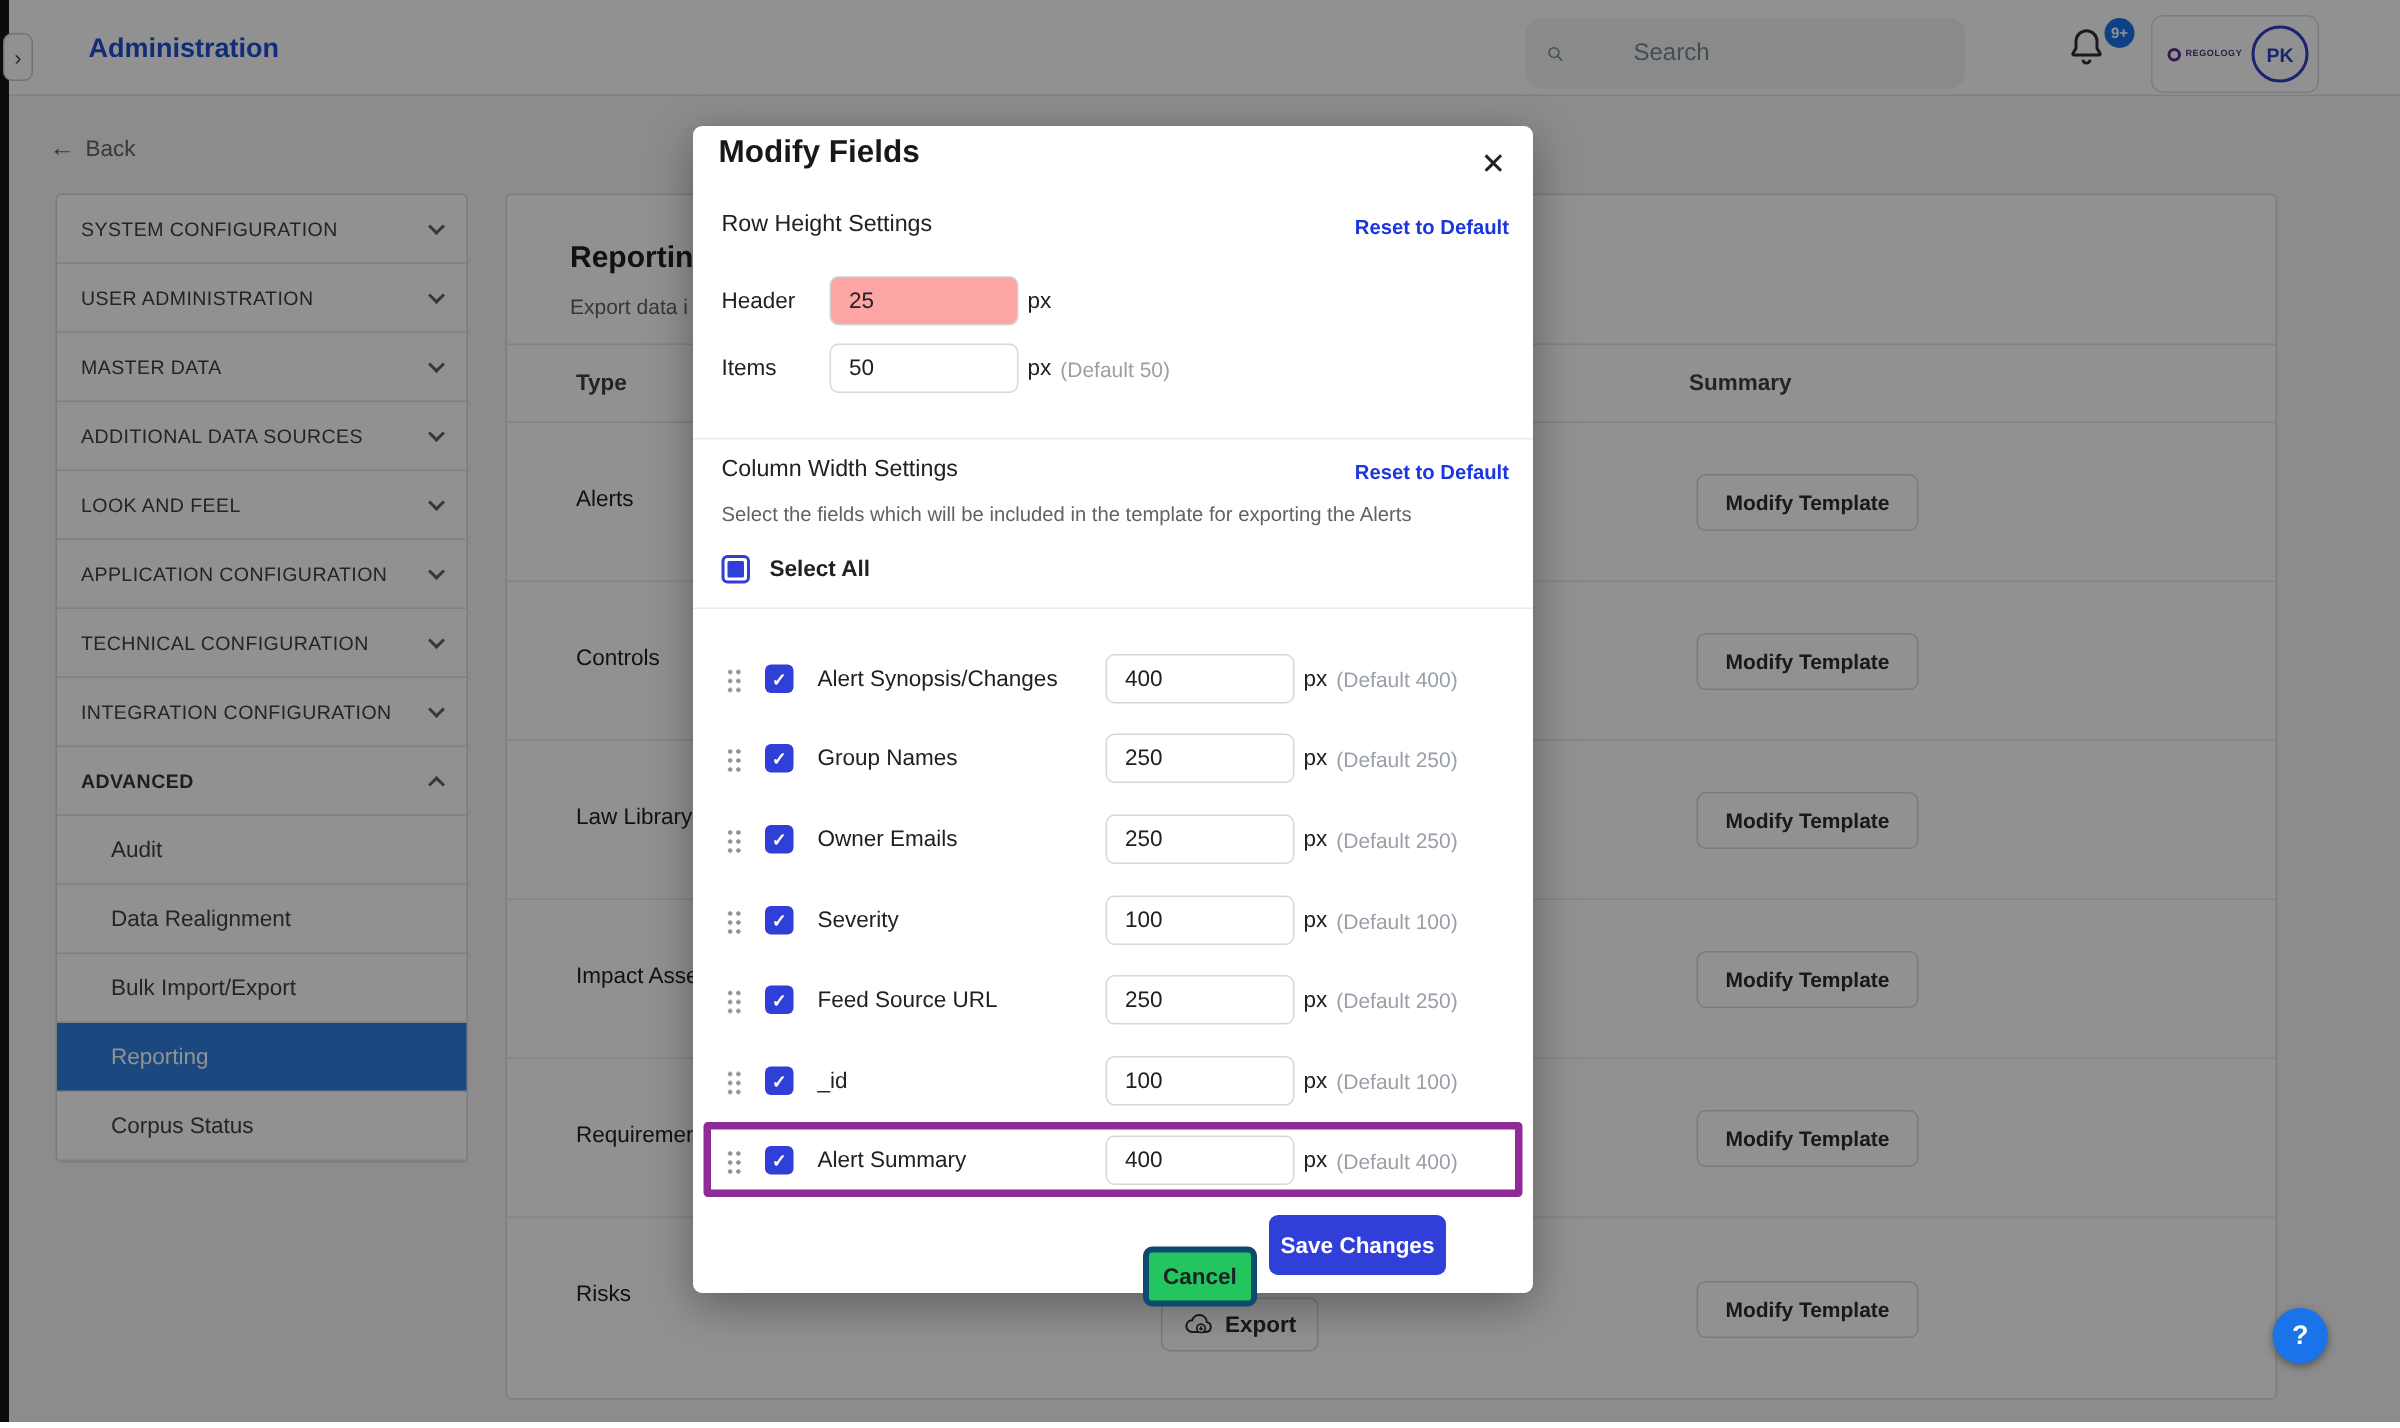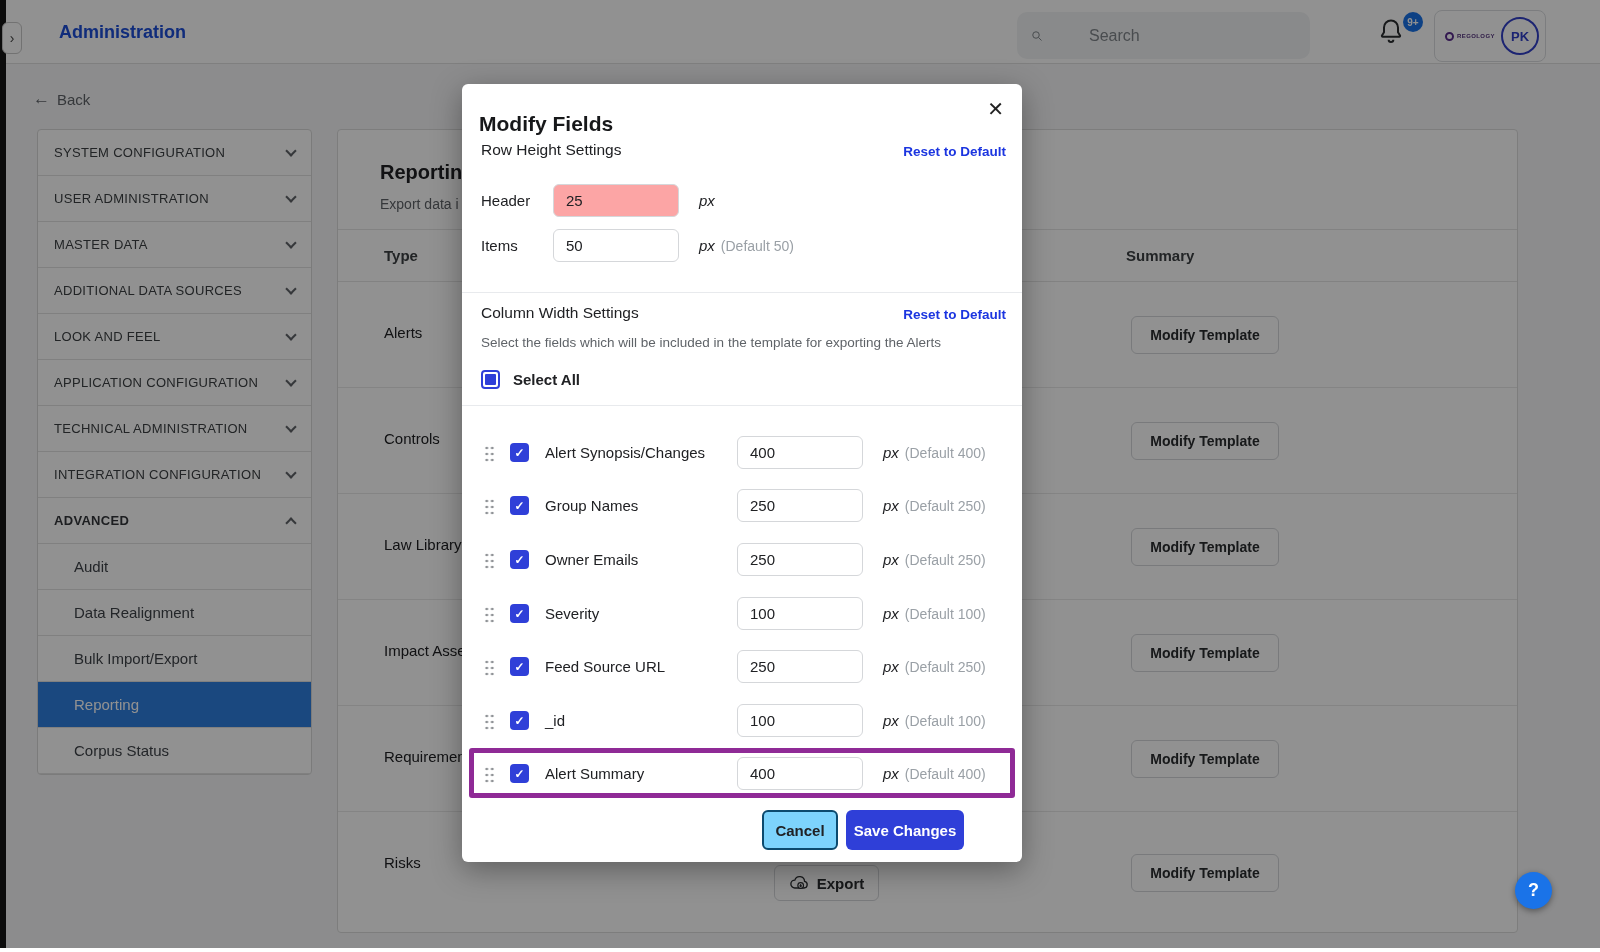--- a/index.html
+++ b/index.html
@@ -49,43 +49,43 @@
   .trow { position:absolute; left:0; width:100%; height:106px; border-bottom:1px solid #e8e8e8; }
   .trow .t-label { position:absolute; left:46px; top:42px; font-size:15px; color:#202124; }
   .modify-btn { position:absolute; left:793px; top:34px; width:148px; height:38px; background:#fff; border:1px solid #d5d7da; border-radius:6px; font-size:14px; font-weight:bold; color:#2a2c2f; display:flex; align-items:center; justify-content:center; cursor:pointer; font-family:"Liberation Sans",sans-serif; }
   .export-btn { position:absolute; left:436px; top:53px; width:105px; height:36px; background:#fff; border:1px solid #d5d7da; border-radius:6px; display:flex; align-items:center; justify-content:center; gap:8px; font-size:15px; font-weight:bold; color:#2a2c2f; cursor:pointer; }
 
   
   .overlay { position:absolute; left:0; top:0; width:1600px; height:948px; background:rgba(0,0,0,0.43); z-index:10; }
 
   
   .modal { position:absolute; left:462px; top:84px; width:560px; height:778px; background:#fff; border-radius:6px; box-shadow:0 8px 30px rgba(0,0,0,.35); z-index:20; }
-  .m-title { position:absolute; left:17px; top:28px; font-size:21px; font-weight:bold; color:#17181a; }
+  .m-title { position:absolute; left:17px; top:6px; font-size:21px; font-weight:bold; color:#17181a; }
   .m-close { position:absolute; right:18px; top:13px; font-size:20px; color:#222; cursor:pointer; }
   .m-sec { position:absolute; left:19px; font-size:15.5px; color:#202124; }
   .m-reset { position:absolute; right:16px; font-size:13.5px; font-weight:bold; color:#1b35e0; cursor:pointer; }
   .m-row { position:absolute; left:19px; right:16px; height:33px; display:flex; align-items:center; }
   .rh-label { width:72px; font-size:15px; color:#202124; }
   .winput { width:126px; height:33px; border:1px solid #d5d7da; border-radius:6px; padding:0 12px; font-size:15px; color:#202124; background:#fff; outline:none; font-family:"Liberation Sans",sans-serif; }
   .winput.grey { background:#fca5a5; }
-  .unit { font-size:15px; color:#202124; margin-left:20px;font-style:italic; }
+  .unit { font-size:15px; color:#202124; margin-left:6px; }
   .defnote { font-size:14px; color:#9aa0a6; margin-left:6px; }
   .m-div { position:absolute; left:0; width:100%; height:1px; background:#e8eaed; }
   .m-desc { position:absolute; left:19px; top:251px; font-size:13.5px; color:#5f6368; }
   .selall { position:absolute; left:19px; top:286px; display:flex; align-items:center; cursor:pointer; }
   .cb-ind { width:19px; height:19px; border:2px solid #2f3fd8; border-radius:4px; background:#fff; display:flex; align-items:center; justify-content:center; }
   .cb-ind::after { content:""; width:11px; height:11px; background:#2f3fd8; border-radius:1px; }
   .selall-lbl { margin-left:13px; font-size:15px; font-weight:bold; color:#202124; }
   .f-row { position:absolute; left:19px; right:16px; height:33px; display:flex; align-items:center; }
   .drag { width:11px; height:18px; margin-left:3px; background-image:radial-gradient(circle,#8f9296 1.3px,transparent 1.6px); background-size:5.5px 6px; background-position:0 1px; cursor:grab; flex:none; }
   .cb { width:19px; height:19px; margin-left:15px; background:#2f3fd8; border-radius:4px; color:#fff; font-size:12px; font-weight:bold; display:flex; align-items:center; justify-content:center; cursor:pointer; flex:none; }
   .f-label { margin-left:16px; width:192px; font-size:15px; color:#202124; flex:none; }
   .highlight { position:absolute; left:7px; top:664px; width:546px; height:50px; border:5px solid #8f2a96; border-radius:3px; z-index:5; pointer-events:none; }
   .m-footer-btn { position:absolute; top:726px; height:40px; border-radius:6px; font-size:15px; font-weight:bold; display:flex; align-items:center; justify-content:center; cursor:pointer; font-family:"Liberation Sans",sans-serif; }
-  .btn-cancel { left:300px; width:76px; background:#7dd3fc; border:2px solid #0c4a6e; color:#202124; }
+  .btn-cancel { left:300px; width:76px; background:#22c55e; border:4px solid #0c4a6e; color:#202124;margin-top:21px; }
   .btn-save { left:384px; width:118px; background:#2f3fd8; border:none; color:#fff; }
 
   .help-btn { position:absolute; left:1515px; top:872px; width:37px; height:37px; border-radius:50%; background:#1a73e8; color:#fff; font-size:18px; font-weight:bold; display:flex; align-items:center; justify-content:center; box-shadow:0 2px 6px rgba(0,0,0,.4); cursor:pointer; z-index:30; }
   .bottom-strip { position:absolute; left:0; top:948px; width:1600px; height:4px; background:#fff; }
 </style>
 </head>
 <body>
 
 <div class="screen">
   <div class="leftstrip"></div>
@@ -142,21 +142,21 @@
       </div>
     <div class="side-row">
         <span class="lbl">LOOK AND FEEL</span>
         <span class="chev"></span>
       </div>
     <div class="side-row">
         <span class="lbl">APPLICATION CONFIGURATION</span>
         <span class="chev"></span>
       </div>
     <div class="side-row">
-        <span class="lbl">TECHNICAL ADMINISTRATION</span>
+        <span class="lbl">TECHNICAL CONFIGURATION</span>
         <span class="chev"></span>
       </div>
     <div class="side-row">
         <span class="lbl">INTEGRATION CONFIGURATION</span>
         <span class="chev"></span>
       </div>
     <div class="side-row advanced">
         <span class="lbl">ADVANCED</span>
         <span class="chev up"></span>
       </div>

